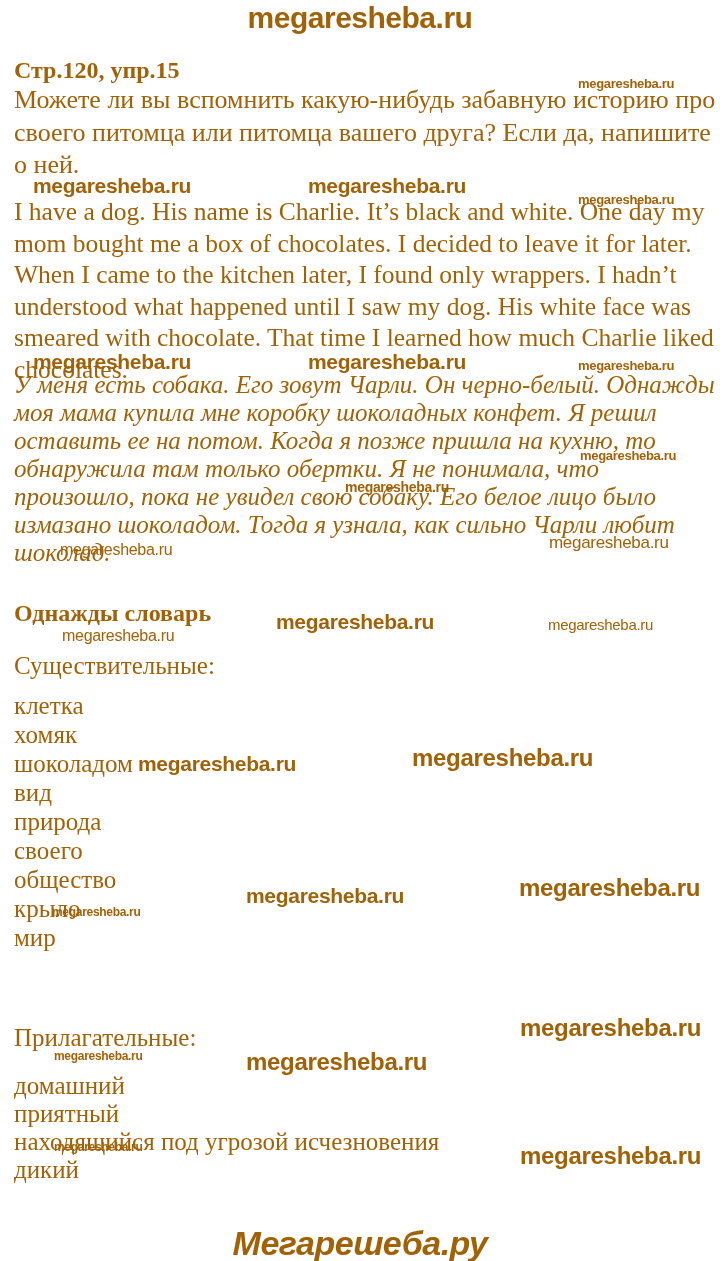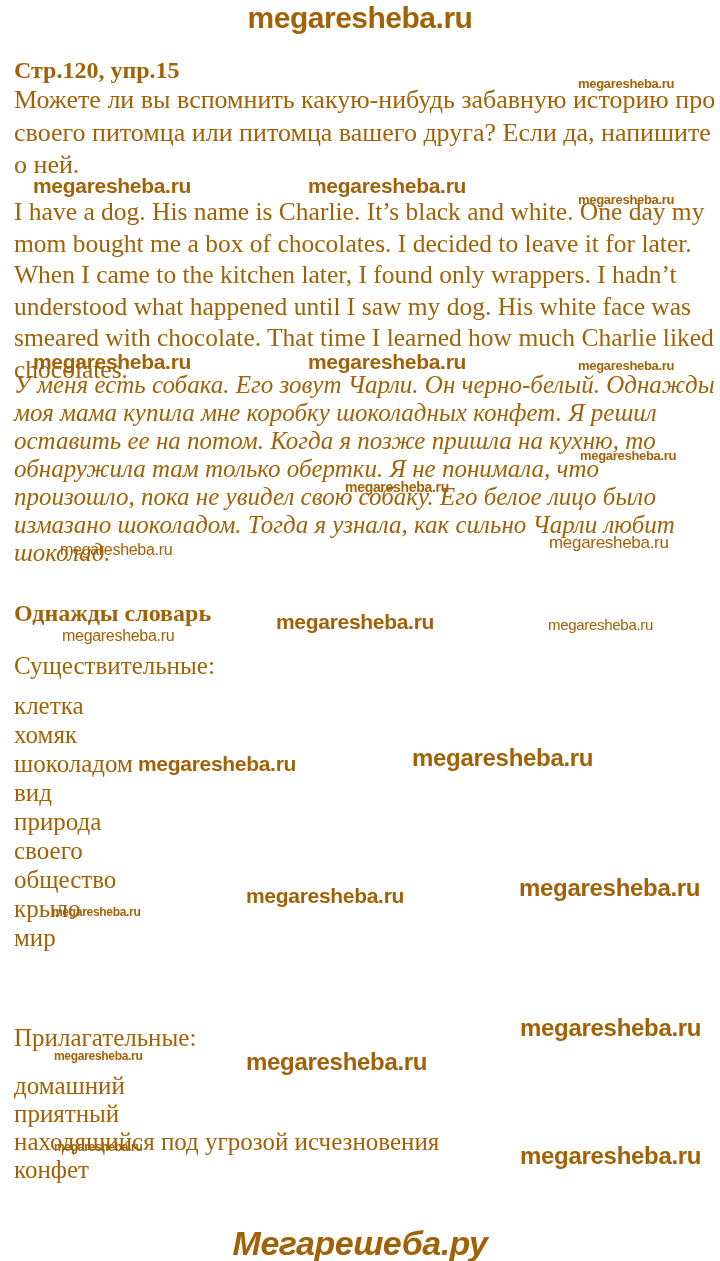--- a/index.html
+++ b/index.html
@@ -95,21 +95,21 @@
     <div class="vocab-item">общество</div>
     <div class="vocab-item">крыло</div>
     <div class="vocab-item">мир</div>
   </div>
 
   <div class="abs list-label" style="left:14px; top:1024px;">Прилагательные:</div>
   <div class="abs" style="left:14px; top:1060px;margin-top:12px;">
     <div class="adj-item">домашний</div>
     <div class="adj-item">приятный</div>
     <div class="adj-item">находящийся под угрозой исчезновения</div>
-    <div class="adj-item">конфет</div>
+    <div class="adj-item">дикий</div>
   </div>
 
   <div class="site-title bottom">Мегарешеба.ру</div>
 
   <span class="wm wm-b13" style="left:578px; top:76px;">megaresheba.ru</span>
   <span class="wm wm-b21" style="left:33px;  top:174px;">megaresheba.ru</span>
   <span class="wm wm-b21" style="left:308px; top:174px;">megaresheba.ru</span>
   <span class="wm wm-b13" style="left:578px; top:192px;">megaresheba.ru</span>
   <span class="wm wm-b21" style="left:33px;  top:350px;">megaresheba.ru</span>
   <span class="wm wm-b21" style="left:308px; top:350px;">megaresheba.ru</span>

